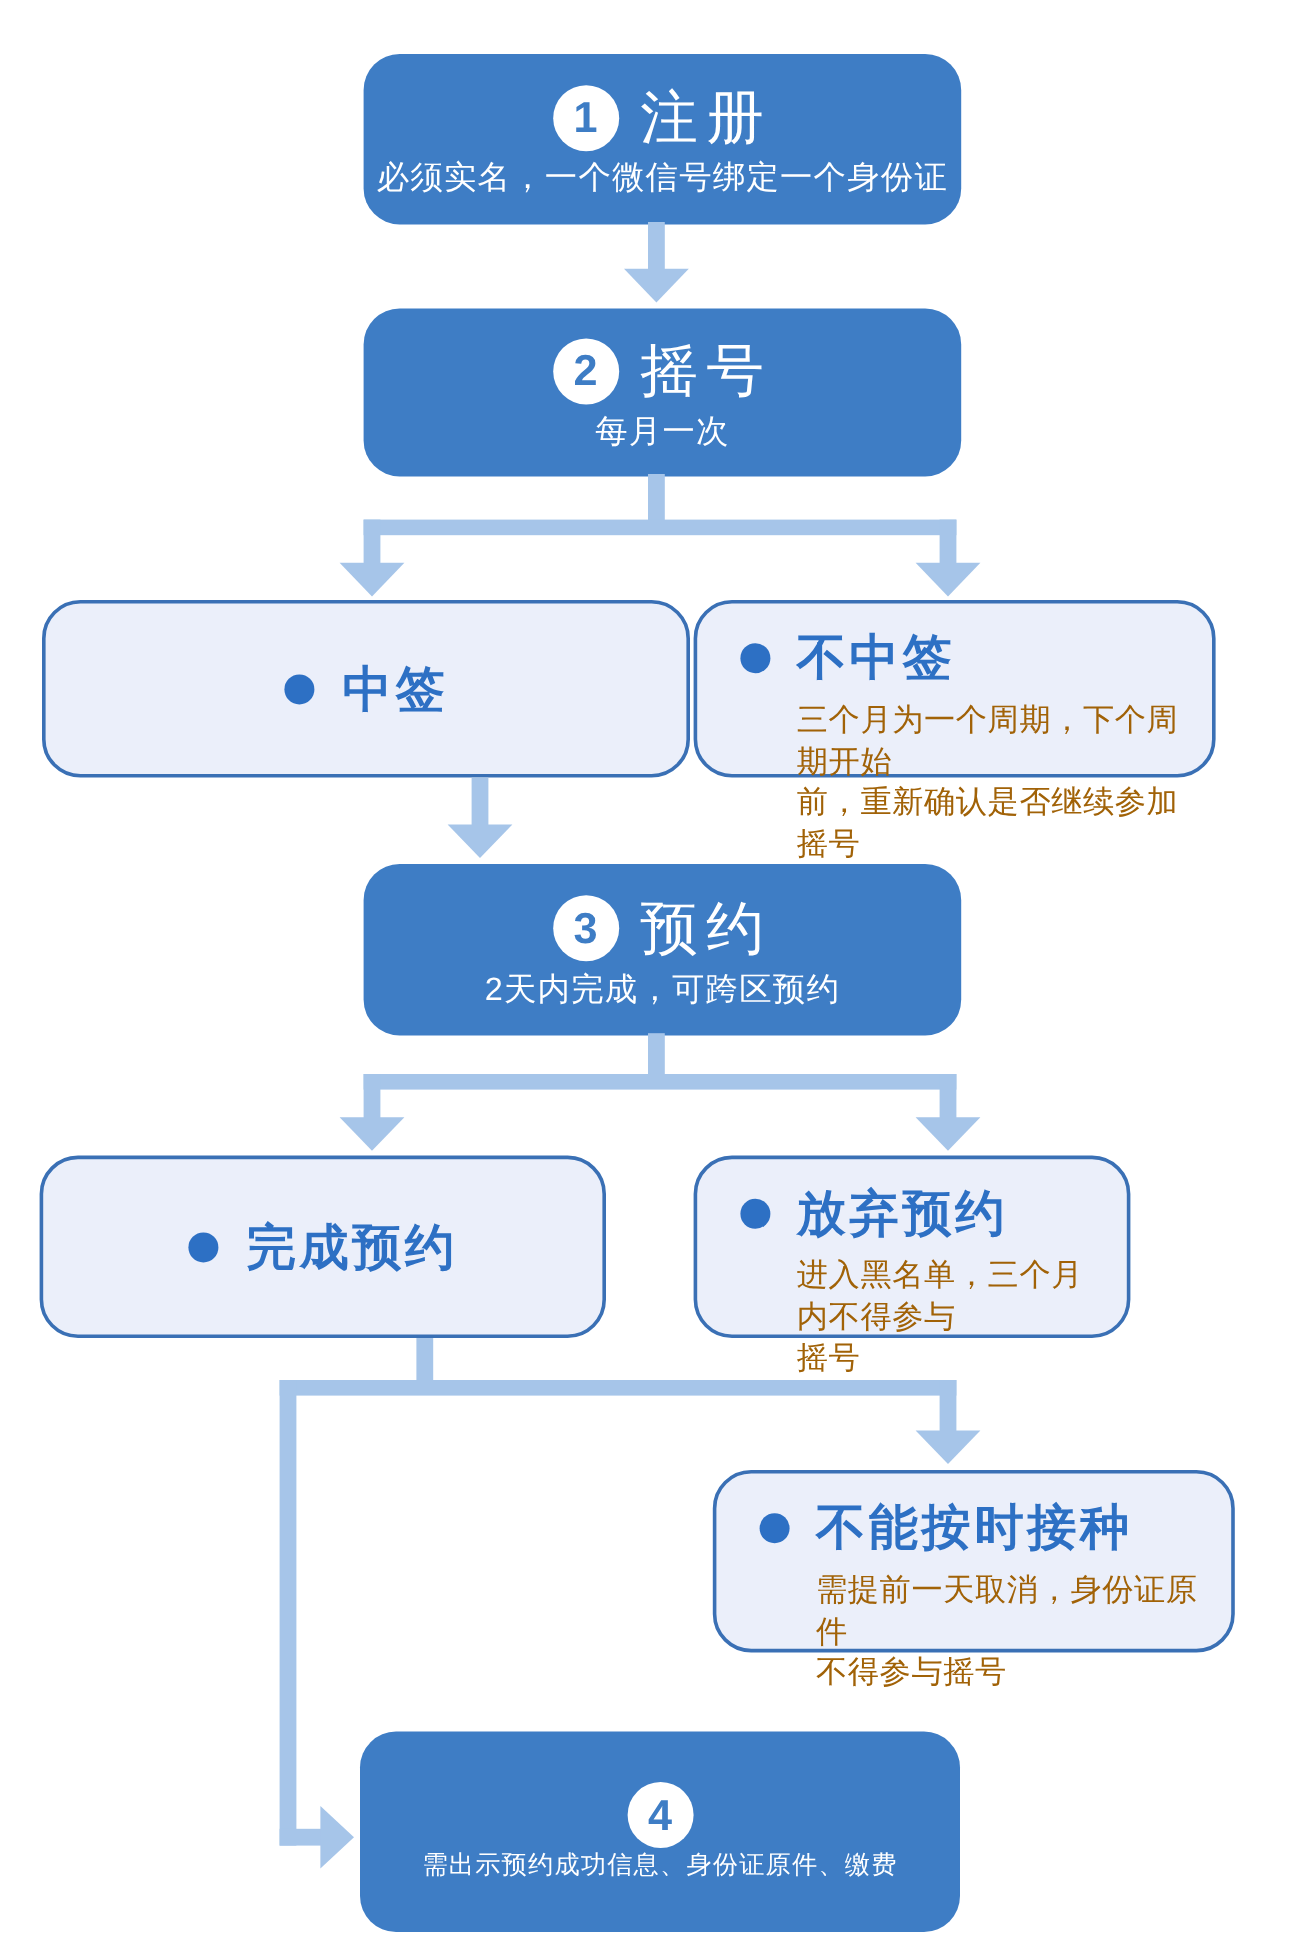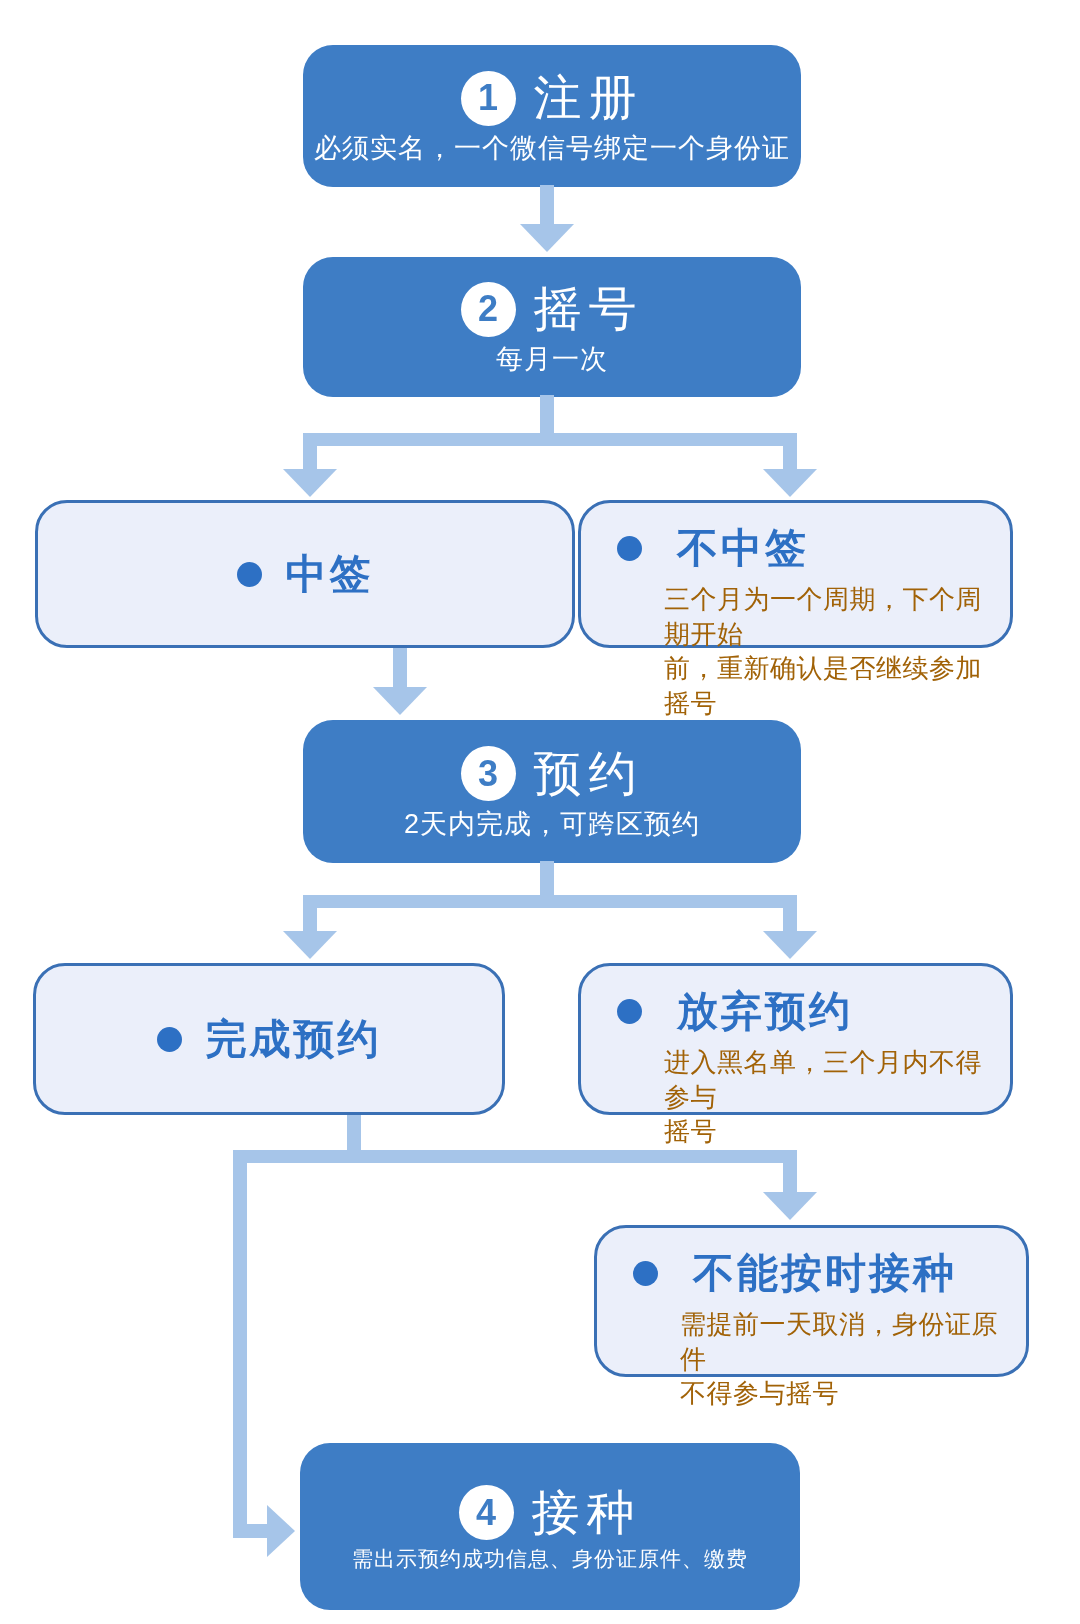--- a/index.html
+++ b/index.html
@@ -22,21 +22,21 @@
   .step-title{font-size:48px;font-weight:normal;letter-spacing:7px;}
   .step-sub{font-size:27px;margin-top:0;letter-spacing:1px;}
   .step-sub.tight{font-size:21px;}
   
   .outcome-box{
     position:absolute;background:#ebeffa;border:3px solid #3a70b5;border-radius:32px;
     box-sizing:border-box;
   }
   .outcome-center{display:flex;align-items:center;justify-content:center;gap:24px;}
   .outcome-pad{padding:18px 18px 12px 36px;}
-  .o-title-row{display:flex;align-items:center;gap:35px;}
+  .o-title-row{display:flex;align-items:center;gap:22px;}
   .o-title{font-size:41px;font-weight:bold;color:#2d70c4;letter-spacing:3px;}
   .bullet{width:25px;height:25px;border-radius:50%;background:#2d70c4;flex:0 0 auto;}
   .o-desc{
     margin:6px 0 0 47px;font-size:26px;line-height:1.33;color:#a16207;
     white-space:pre-line;letter-spacing:0.5px;
   }
   
   .shaft{position:absolute;background:#a6c5e9;}
   .arrow-down{
     position:absolute;width:0;height:0;
@@ -110,21 +110,21 @@
   <div class="shaft" style="left:303px;top:895px;width:14px;height:38px;"></div>
   <div class="arrow-down" style="left:283px;top:931px;"></div>
   <div class="shaft" style="left:783px;top:895px;width:14px;height:38px;"></div>
   <div class="arrow-down" style="left:763px;top:931px;"></div>
 
   <div class="outcome-box outcome-center" style="left:33px;top:963px;width:472px;height:152px;">
     <span class="bullet"></span>
     <span class="o-title">完成预约</span>
   </div>
 
-  <div class="outcome-box outcome-pad" style="left:578px;top:963px;width:435px;height:152px;">
+  <div class="outcome-box outcome-pad" style="left:578px;top:963px;width:364px;height:152px;">
     <div class="o-title-row">
       <span class="bullet"></span>
       <span class="o-title">放弃预约</span>
     </div>
     <div class="o-desc">进入黑名单，三个月内不得参与
 摇号</div>
   </div>
 
   <div class="shaft" style="left:347px;top:1115px;width:14px;height:40px;"></div>
   <div class="shaft" style="left:233px;top:1150px;width:564px;height:13px;"></div>
@@ -139,18 +139,17 @@
       <span class="bullet"></span>
       <span class="o-title">不能按时接种</span>
     </div>
     <div class="o-desc">需提前一天取消，身份证原件
 不得参与摇号</div>
   </div>
 
   <div class="step-box" style="left:300px;top:1443px;width:500px;height:167px;">
     <div class="step-title-row">
       <div class="num-circle">4</div>
-      <div class="step-title">接种</div>
     </div>
     <div class="step-sub tight">需出示预约成功信息、身份证原件、缴费</div>
   </div>
 
 </div>
 
 </body></html>

